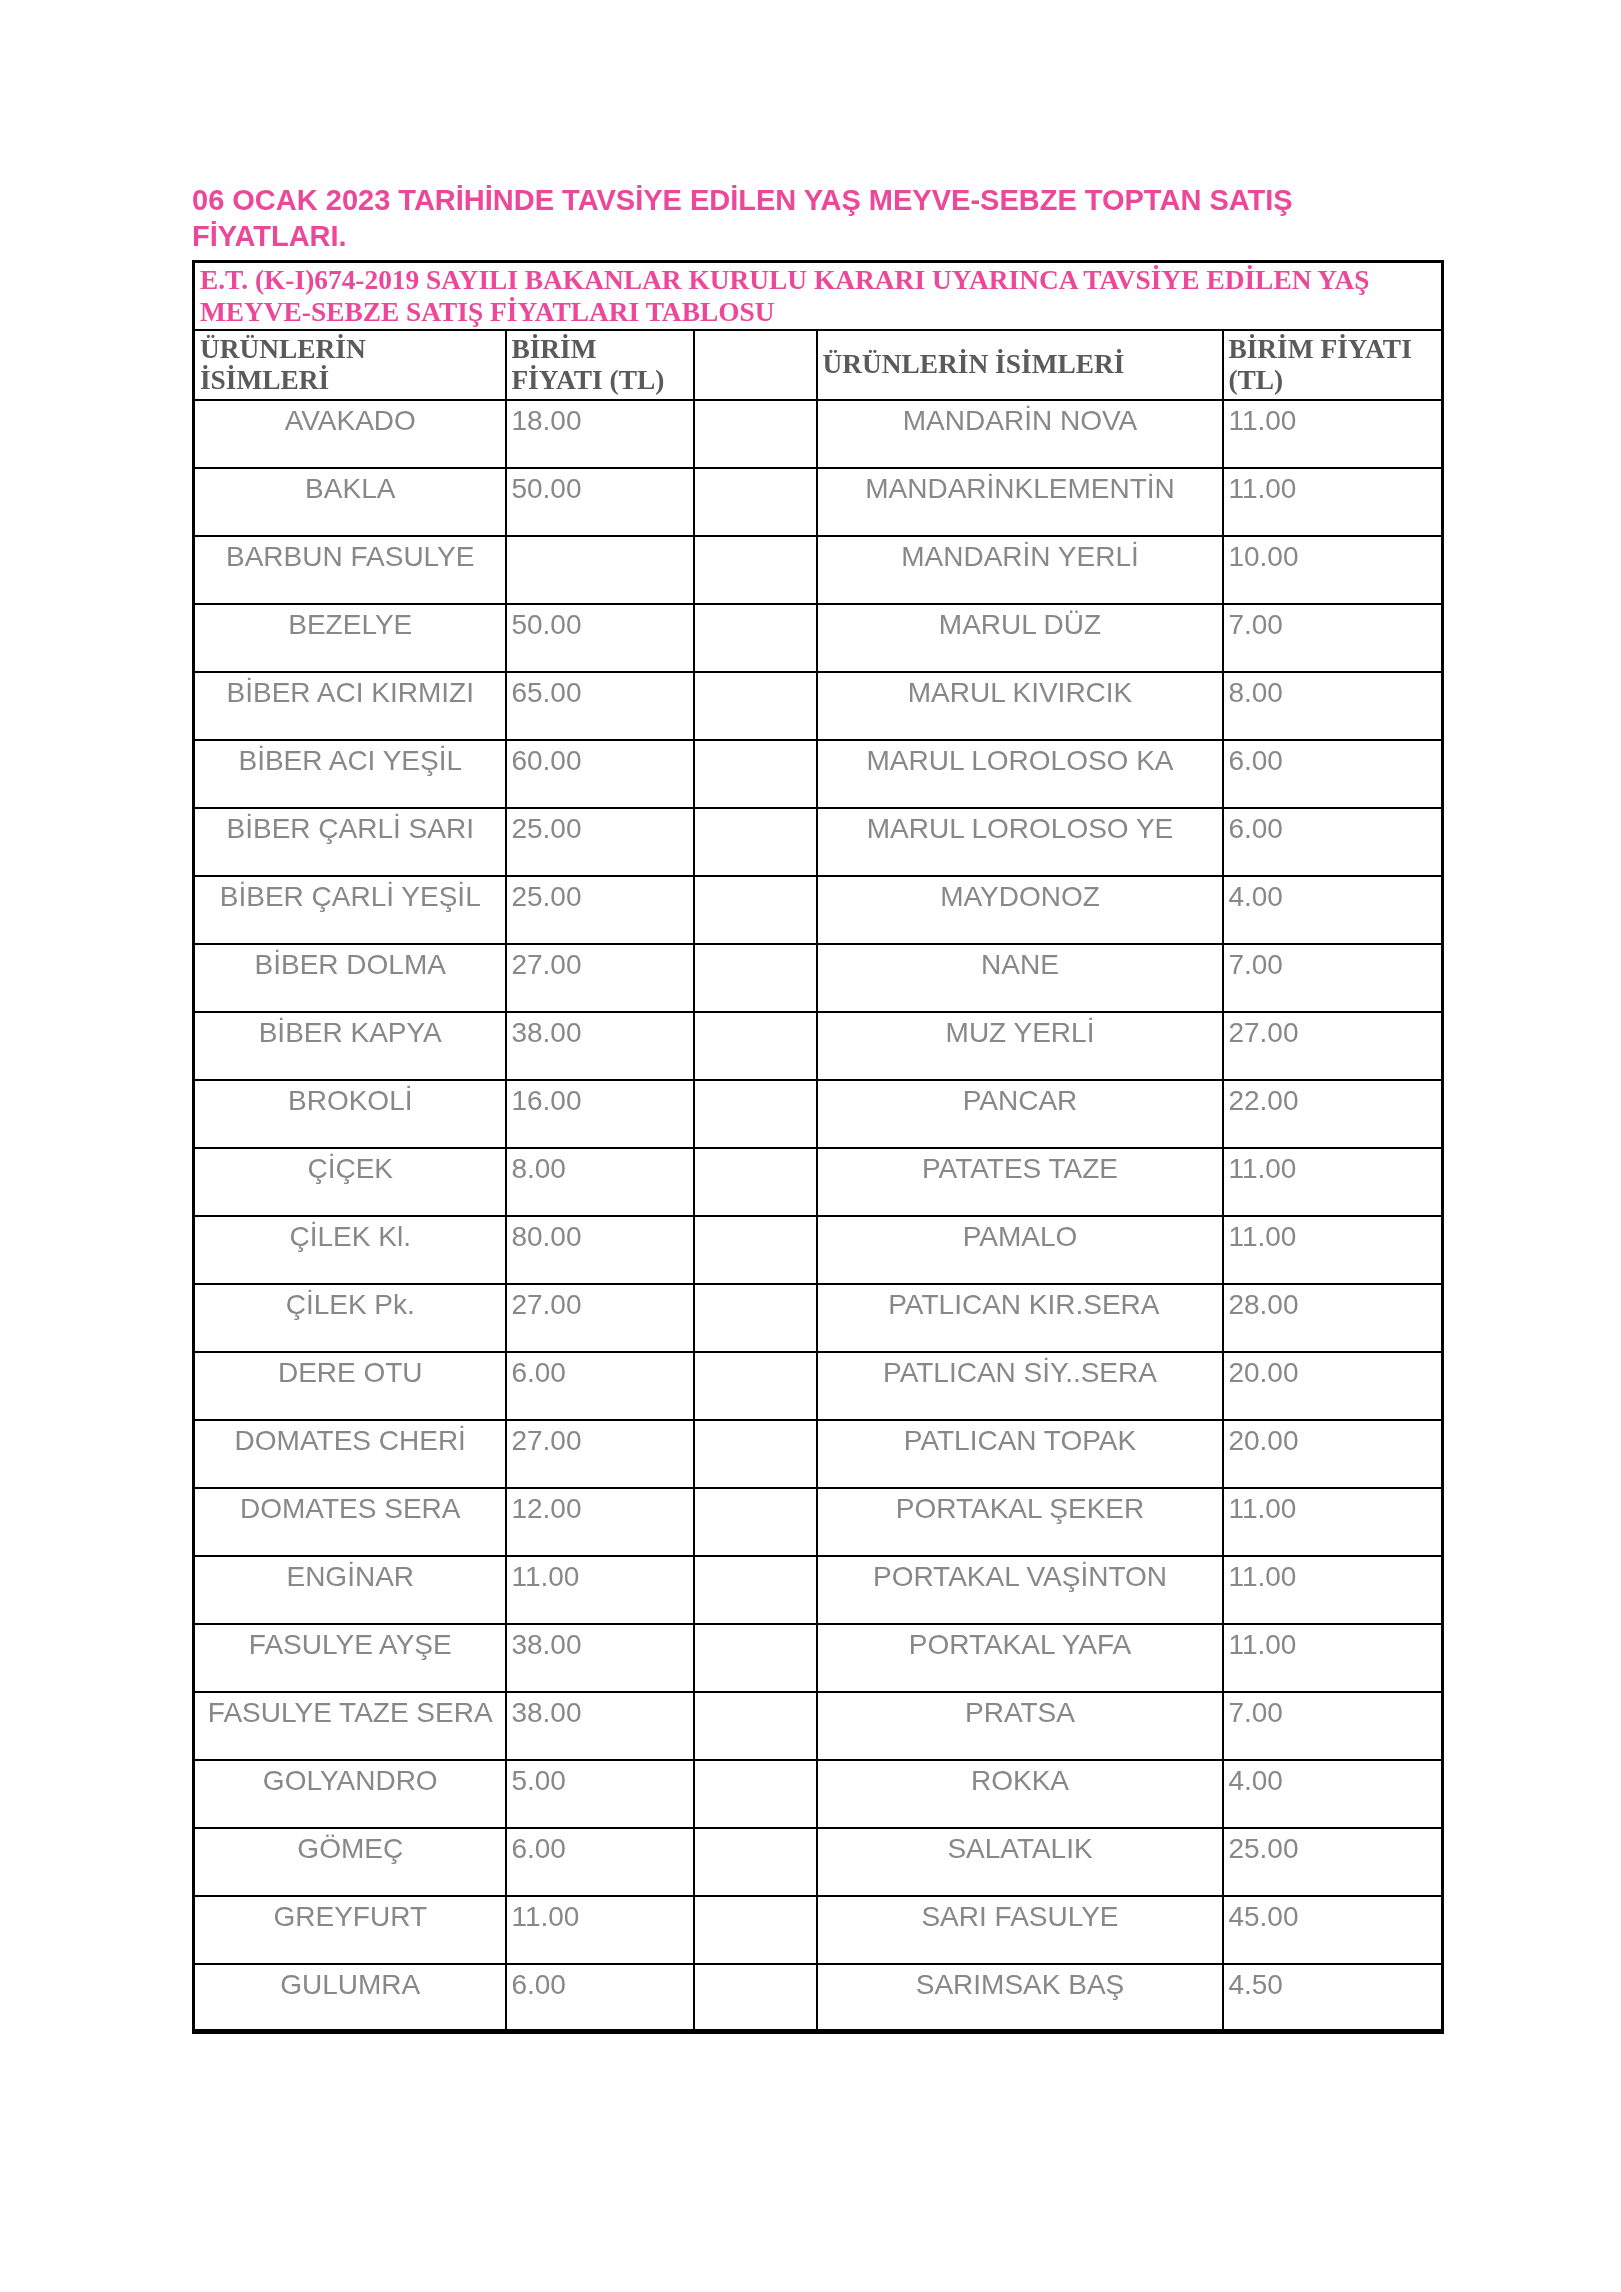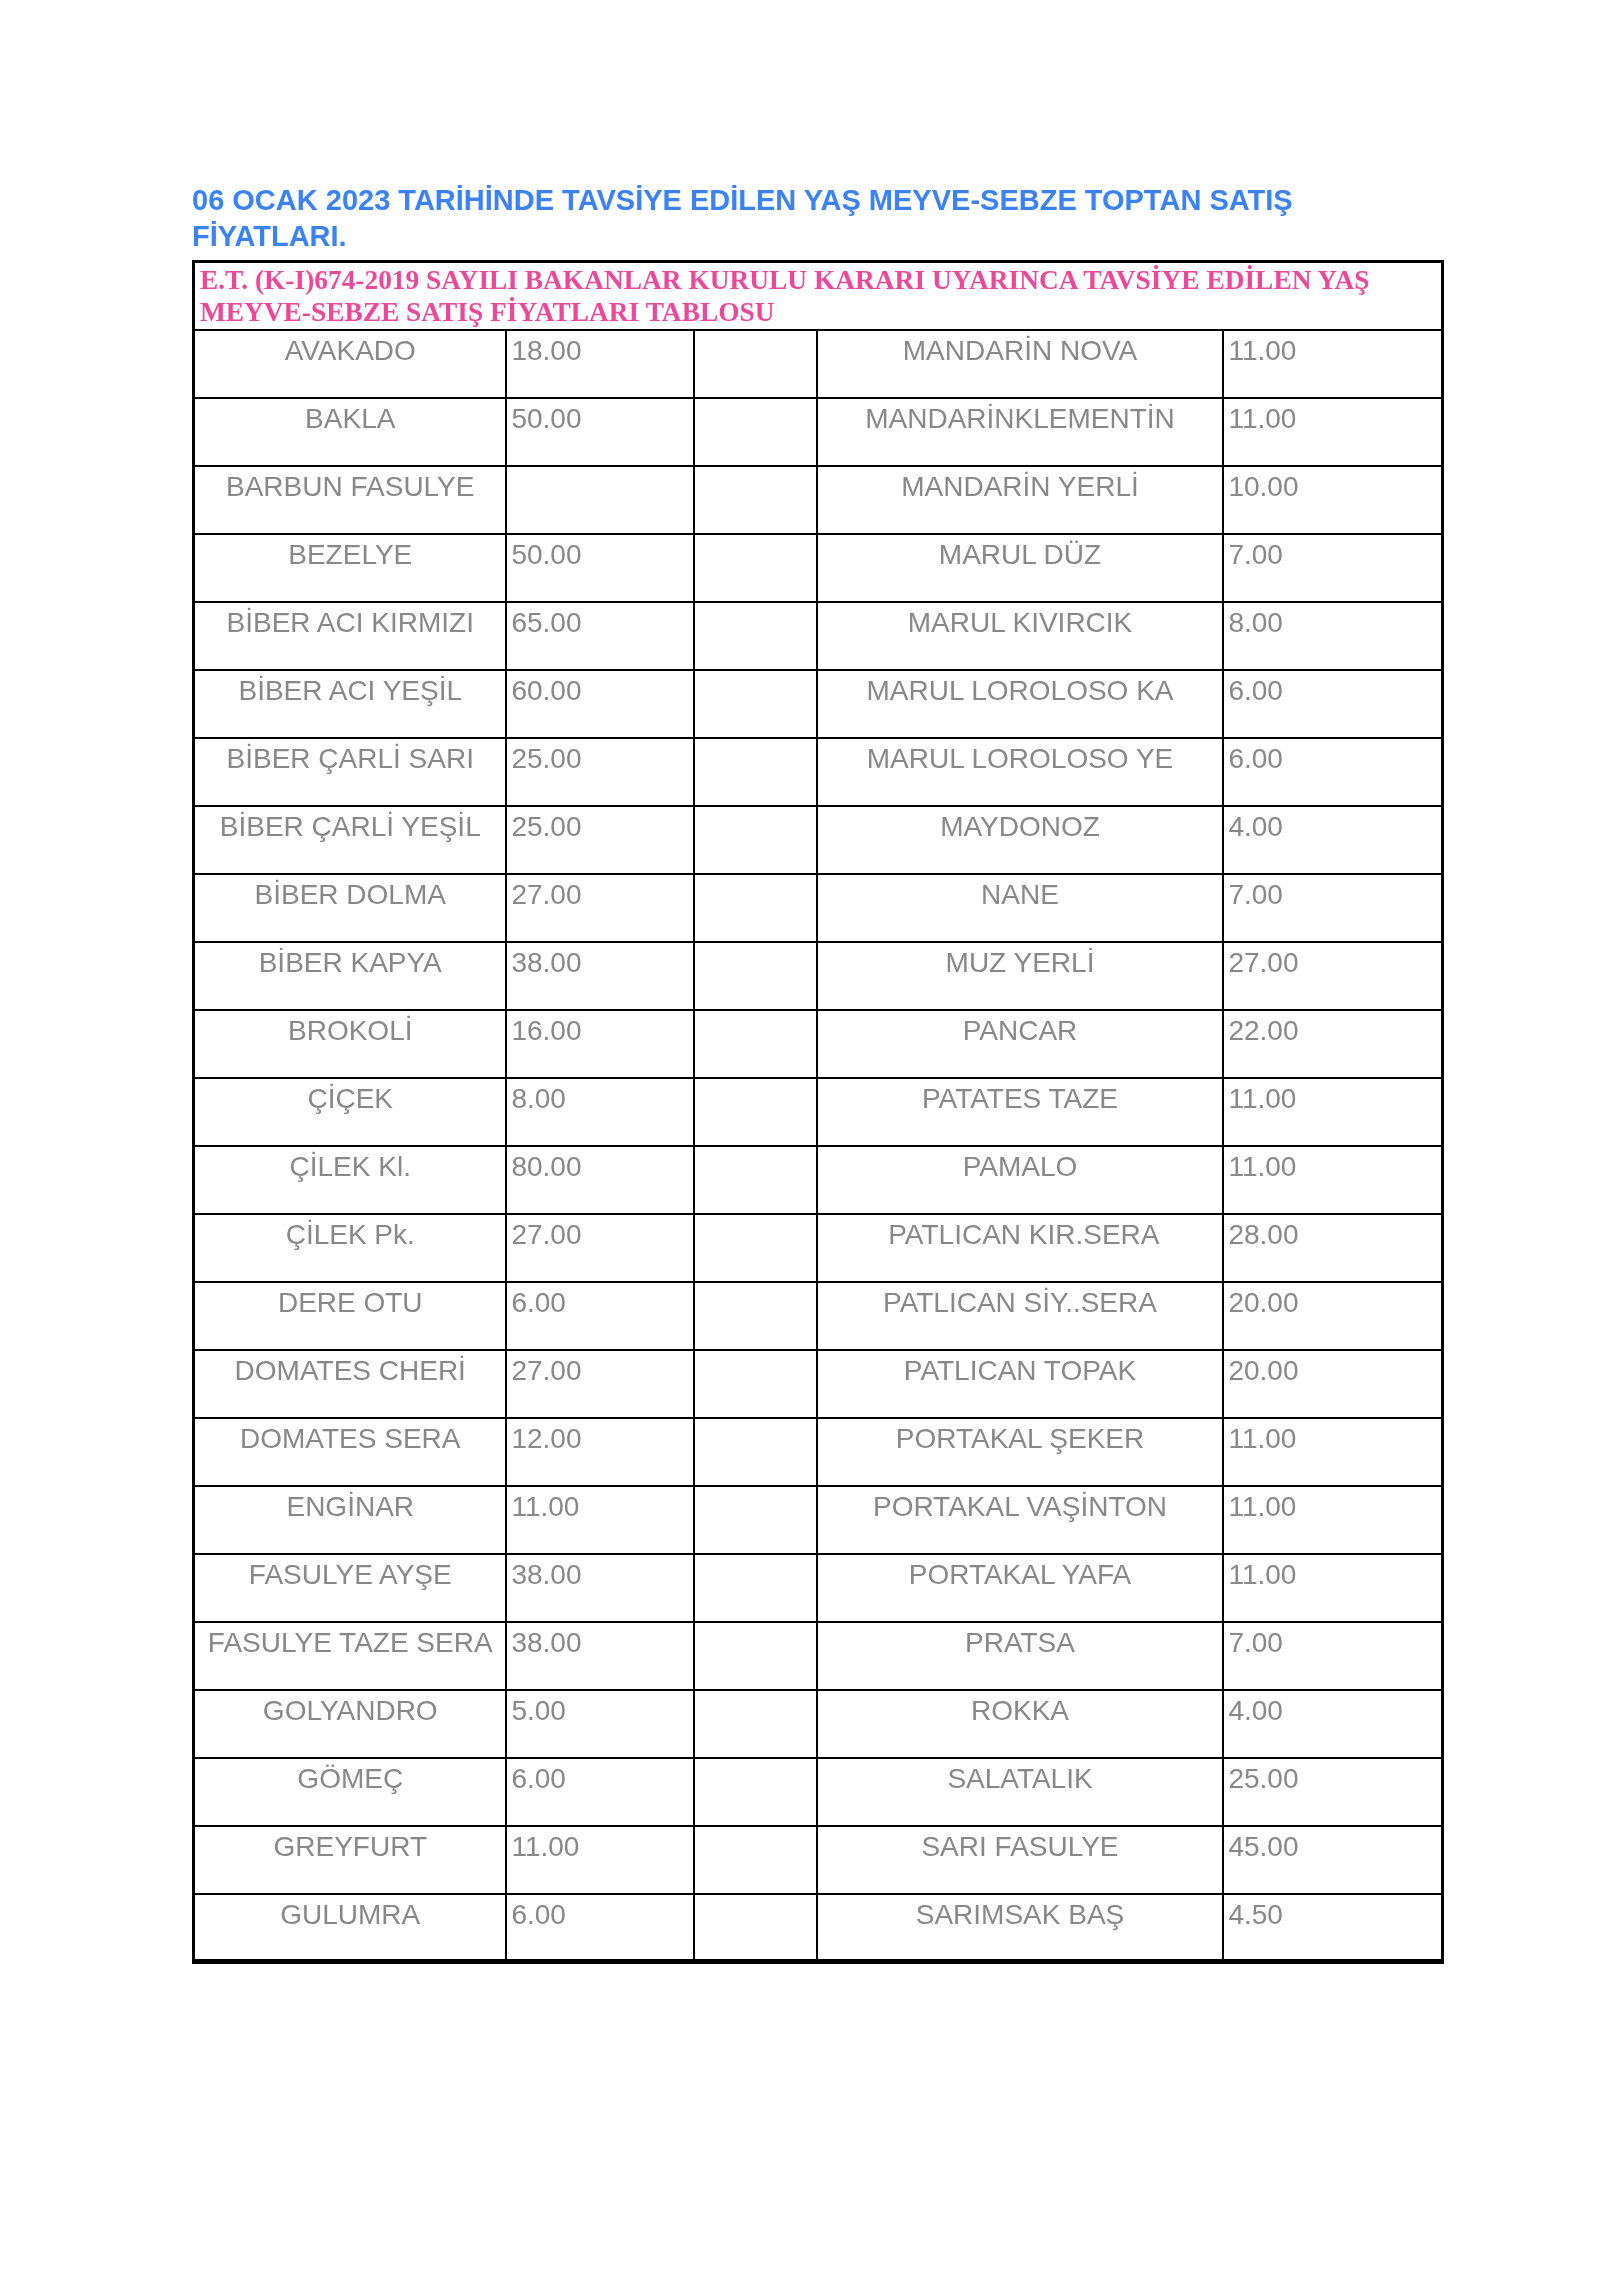--- a/index.html
+++ b/index.html
@@ -24,21 +24,21 @@
     left: 192px;
     top: 182px;
     width: 1264px;
   }
   .doc-title {
     width: 1176px;
     font-family: "Liberation Sans", sans-serif;
     font-weight: bold;
     font-size: 29px;
     line-height: 36px;
-    color: #3b82f6;
+    color: #ec4899;
     margin: 0 0 5.9px 0;
     letter-spacing: 0px;
   }
   table.price-table {
     border-collapse: collapse;
     table-layout: fixed;
     width: 1249px;
     border: 3.9px solid #000000;
   }
   table.price-table td, table.price-table th {
@@ -92,20 +92,27 @@
         <col style="width:312px">
         <col style="width:188px">
         <col style="width:123px">
         <col style="width:406px">
         <col style="width:220px">
       </colgroup>
       <thead>
         <tr class="band-header">
           <td colspan="5">E.T. (K-I)674-2019 SAYILI BAKANLAR KURULU KARARI UYARINCA TAVSİYE EDİLEN YAŞ MEYVE-SEBZE SATIŞ FİYATLARI TABLOSU</td>
         </tr>
+        <tr class="col-header">
+          <td>ÜRÜNLERİN İSİMLERİ</td>
+          <td>BİRİM FİYATI (TL)</td>
+          <td></td>
+          <td>ÜRÜNLERİN İSİMLERİ</td>
+          <td>BİRİM FİYATI (TL)</td>
+        </tr>
       </thead>
       <tbody class="rows">
           <tr>
     <td class="name">AVAKADO</td>
     <td class="price">18.00</td>
     <td class="spacer"></td>
     <td class="name">MANDARİN NOVA</td>
     <td class="price">11.00</td>
   </tr>
           <tr>

